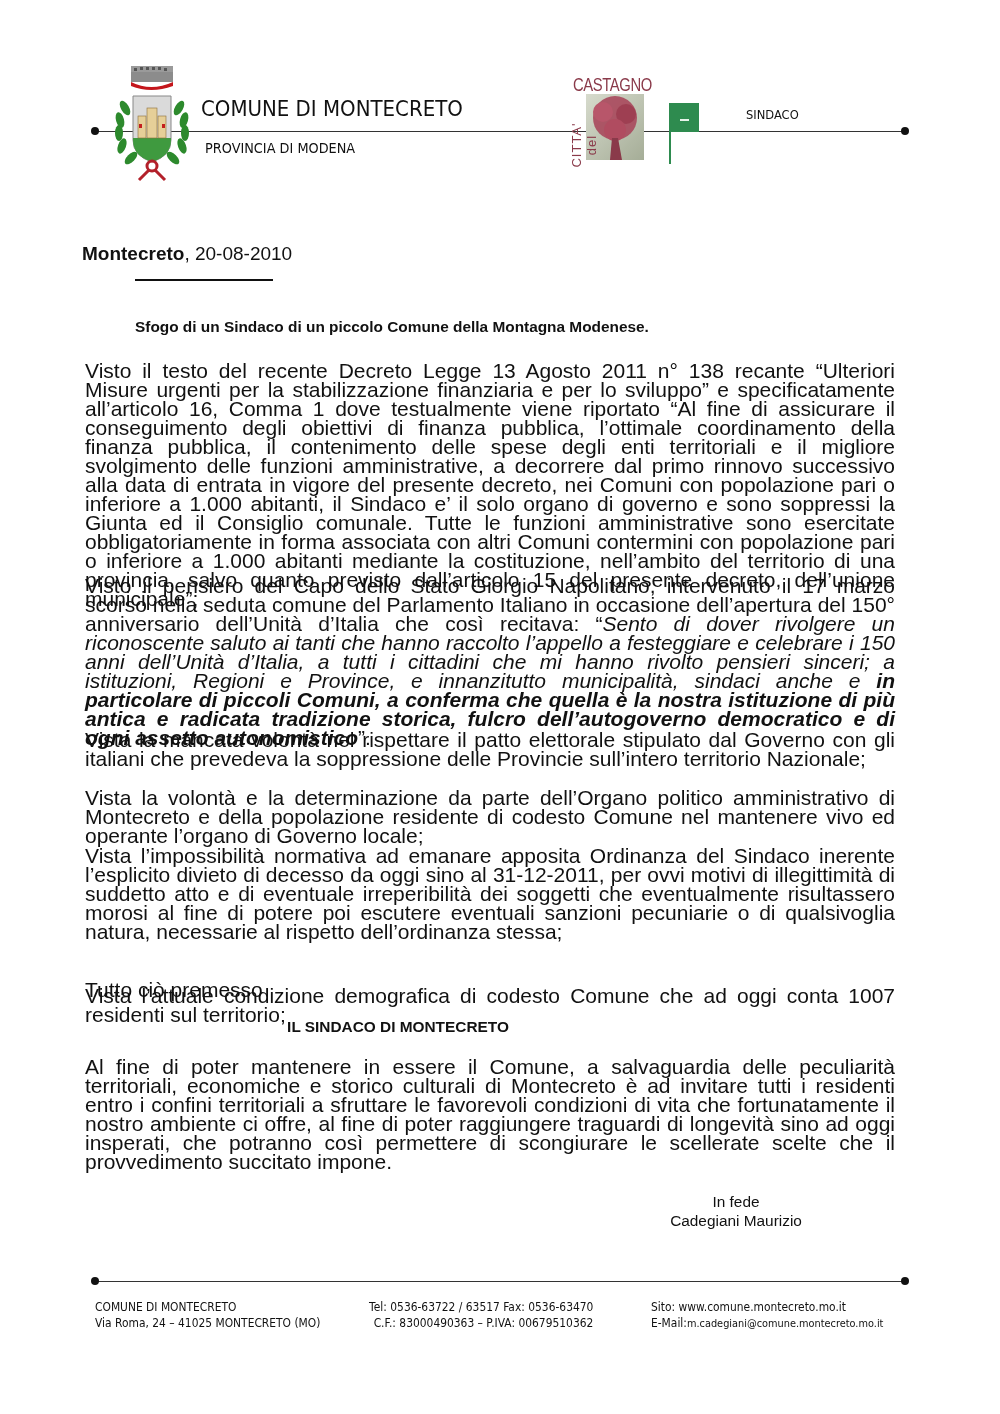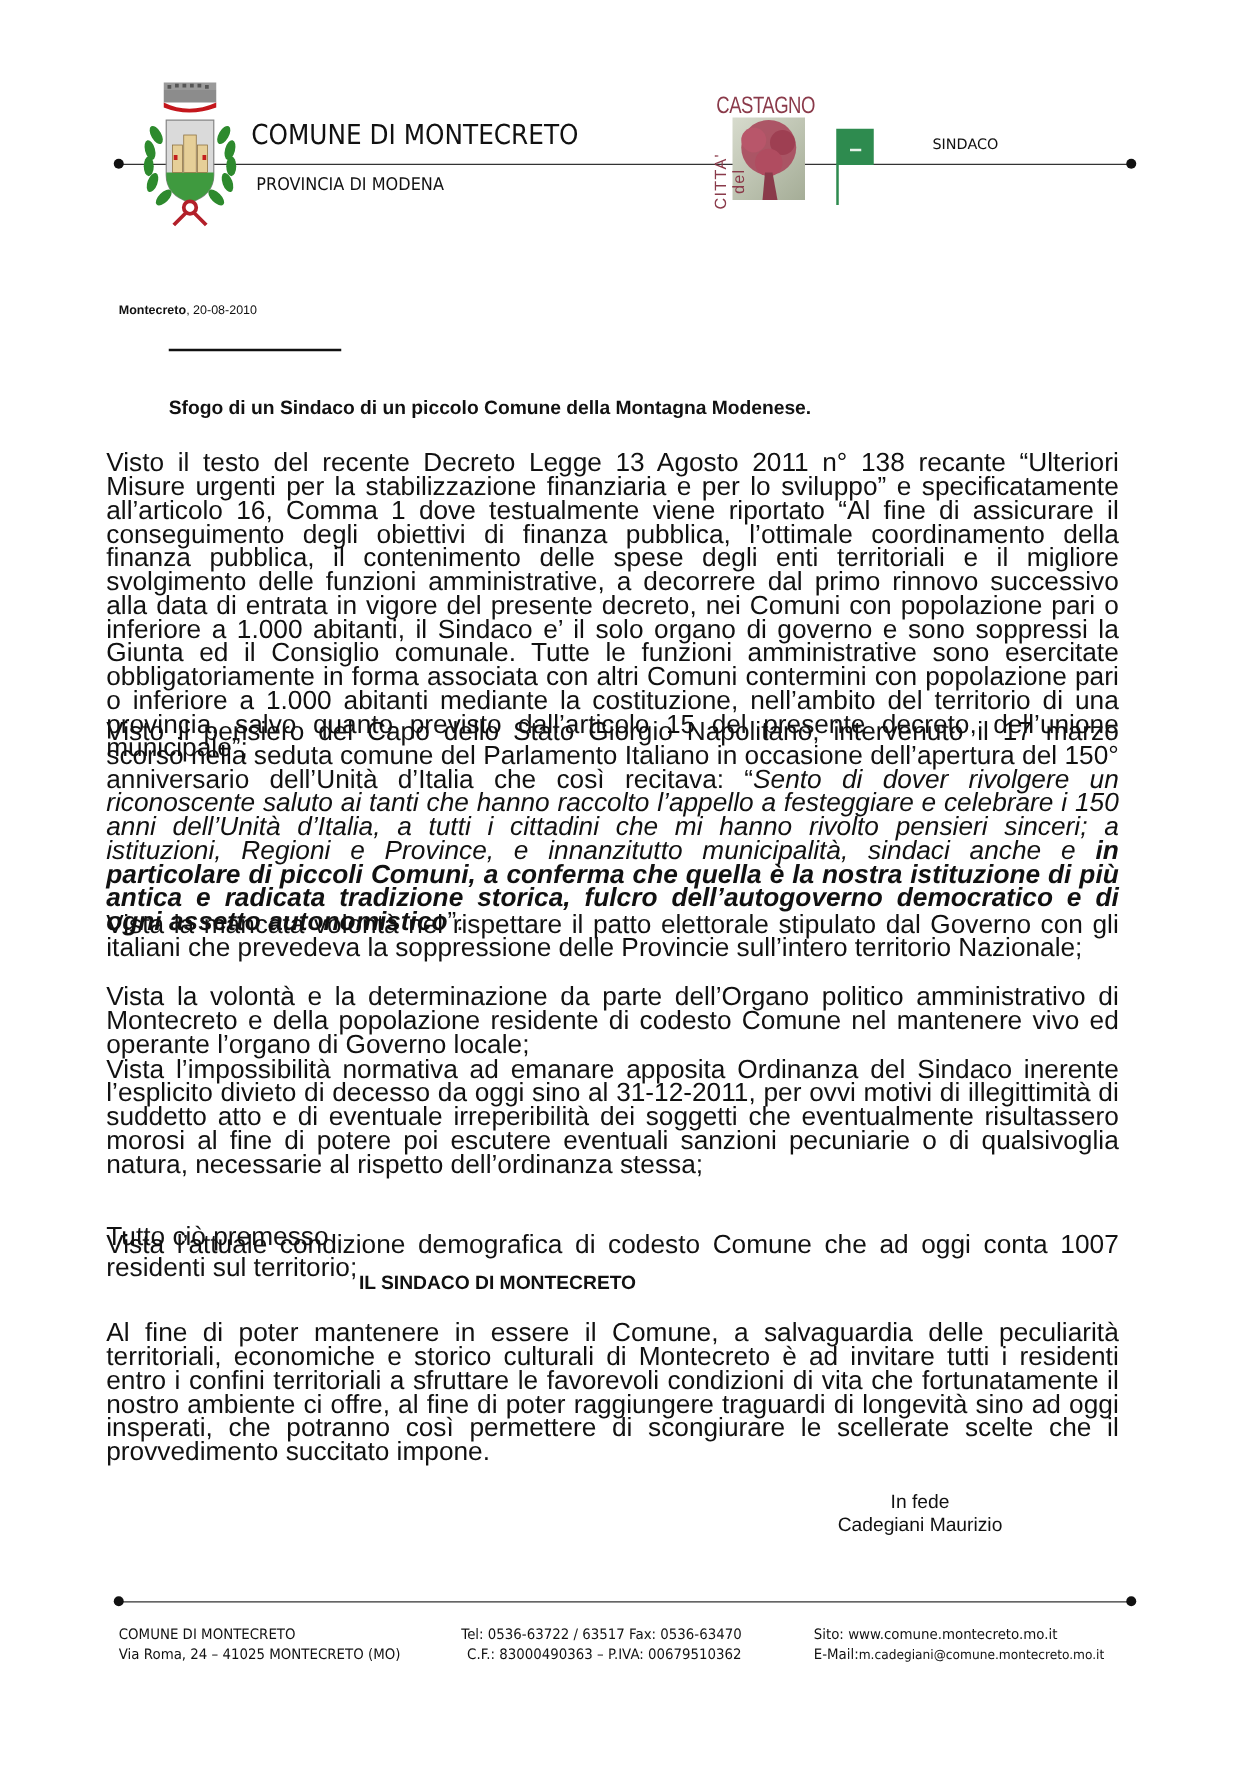--- a/index.html
+++ b/index.html
@@ -17,21 +17,21 @@
     .sindaco-lbl { position: absolute; left: 706px; top: 108px; font-family: "DejaVu Sans", sans-serif; font-size: 11.5px; color: #111; margin-left: 40px; }
 
     
     .castagno { position: absolute; left: 569px; top: 75px; width: 81px; height: 85px; text-decoration: underline; }
     .castagno .word { position: absolute; left: 4px; top: -1px; font-family: "Liberation Sans Narrow", "Liberation Sans", sans-serif; font-size: 19px; color: #8a3a4a; letter-spacing: -0.5px; transform: scaleX(0.78); transform-origin: left top; white-space: nowrap; }
     .castagno .citta { position: absolute; left: -13px; top: 55px; transform: rotate(-90deg); transform-origin: center; font-size: 13px; color: #8a3a4a; width: 55px; text-align: center; letter-spacing: 1px; }
     .castagno .panel { position: absolute; left: 17px; top: 19px; width: 58px; height: 66px; background: linear-gradient(135deg, #d7dbcd, #a5ad97); }
 
     
     .doc-text { position: absolute; left: 85px; width: 810px; font-size: 21px; line-height: 19px; text-align: justify; color: #111; }
-    .date-line { position: absolute; left: 95px; top: 243px; font-size: 10px; }
+    .date-line { position: absolute; left: 82px; top: 243px; font-size: 19px; }
     .date-line b { font-weight: bold; }
     .underline-rule { position: absolute; left: 135px; top: 279px; width: 138px; height: 1.5px; background: #111; }
     .subject { position: absolute; left: 95px; top: 318px; font-size: 15.4px; font-weight: bold; margin-left: 40px; }
     .center-head { position: absolute; left: 0; width: 796px; top: 1018px; text-align: center; font-size: 15.4px; font-weight: bold; }
     .sign { position: absolute; left: 620px; width: 232px; text-align: center; font-size: 15.4px; line-height: 19px; }
 
     
     .ftr-line { position: absolute; left: 95px; top: 1281px; width: 810px; height: 1px; background: #333; }
     .ftr { position: absolute; font-family: "DejaVu Sans", sans-serif; font-size: 11.5px; line-height: 16px; color: #111; white-space: nowrap; transform: scaleX(0.93); transform-origin: left top; }
     .ftr .small { font-size: 10.5px; }

